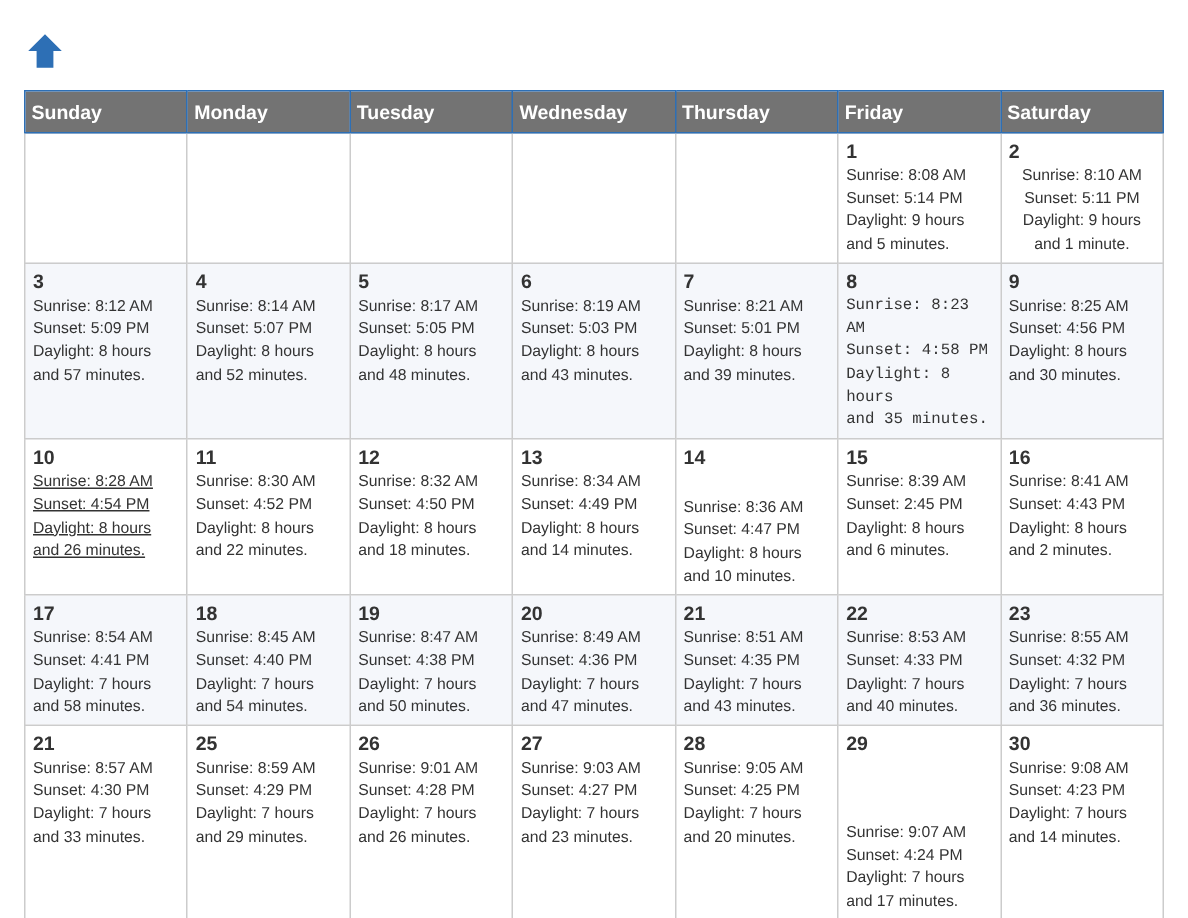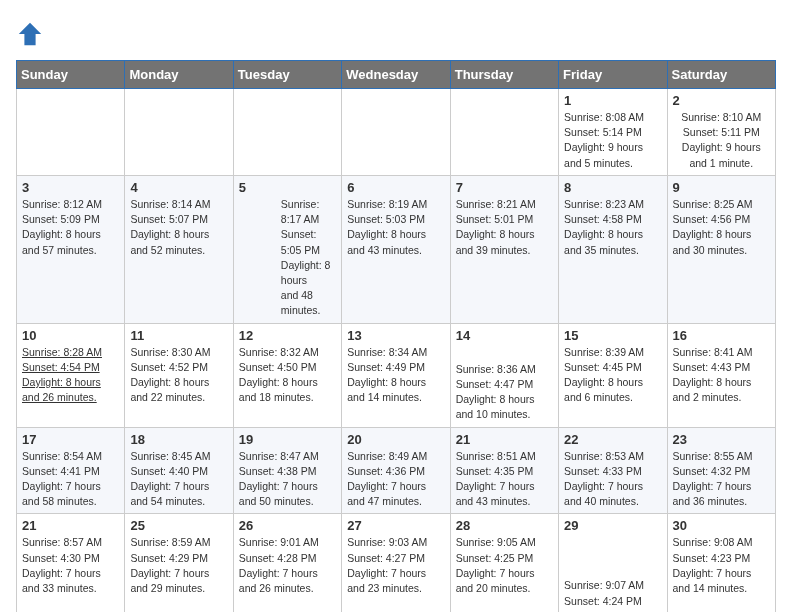--- a/index.html
+++ b/index.html
@@ -158,42 +158,42 @@
         </td>
         <td>
           <span class="day-number">4</span>
           <div class="day-info" style="white-space: pre-line;">Sunrise: 8:14 AM
 Sunset: 5:07 PM
 Daylight: 8 hours
 and 52 minutes.</div>
         </td>
         <td>
           <span class="day-number">5</span>
-          <div class="day-info" style="white-space: pre-line; margin-left: 42px;">Sunrise: 8:17 AM
+          <div class="day-info" style="white-space: pre-line;">Sunrise: 8:17 AM
 Sunset: 5:05 PM
 Daylight: 8 hours
 and 48 minutes.</div>
         </td>
         <td>
           <span class="day-number">6</span>
           <div class="day-info" style="white-space: pre-line;">Sunrise: 8:19 AM
 Sunset: 5:03 PM
 Daylight: 8 hours
 and 43 minutes.</div>
         </td>
         <td>
           <span class="day-number">7</span>
           <div class="day-info" style="white-space: pre-line;">Sunrise: 8:21 AM
 Sunset: 5:01 PM
 Daylight: 8 hours
 and 39 minutes.</div>
         </td>
         <td>
           <span class="day-number">8</span>
-          <div class="day-info" style="white-space: pre-line;">Sunrise: 8:23 AM
+          <div class="day-info" style="white-space: pre-line; font-family: Liberation Mono, monospace;">Sunrise: 8:23 AM
 Sunset: 4:58 PM
 Daylight: 8 hours
 and 35 minutes.</div>
         </td>
         <td>
           <span class="day-number">9</span>
           <div class="day-info" style="white-space: pre-line;">Sunrise: 8:25 AM
 Sunset: 4:56 PM
 Daylight: 8 hours
 and 30 minutes.</div>
@@ -231,21 +231,21 @@
         <td>
           <span class="day-number">14</span>
           <div class="day-info" style="white-space: pre-line; margin-top: 19px;">Sunrise: 8:36 AM
 Sunset: 4:47 PM
 Daylight: 8 hours
 and 10 minutes.</div>
         </td>
         <td>
           <span class="day-number">15</span>
           <div class="day-info" style="white-space: pre-line;">Sunrise: 8:39 AM
-Sunset: 4:45 PM
+Sunset: 2:45 PM
 Daylight: 8 hours
 and 6 minutes.</div>
         </td>
         <td>
           <span class="day-number">16</span>
           <div class="day-info" style="white-space: pre-line;">Sunrise: 8:41 AM
 Sunset: 4:43 PM
 Daylight: 8 hours
 and 2 minutes.</div>
         </td>

